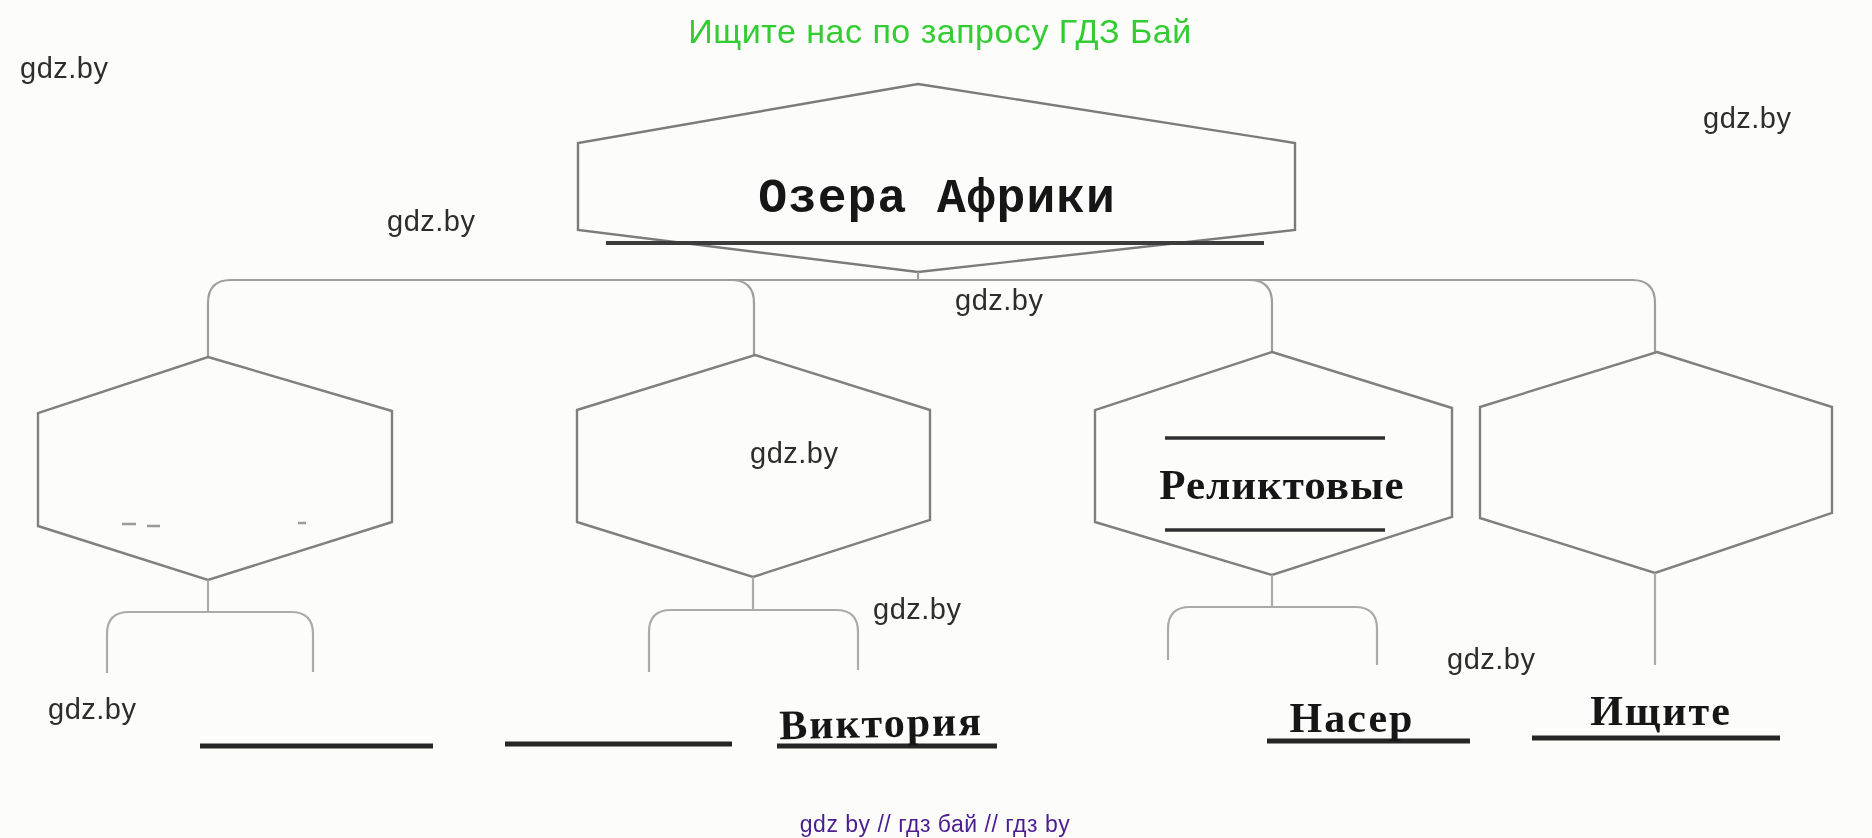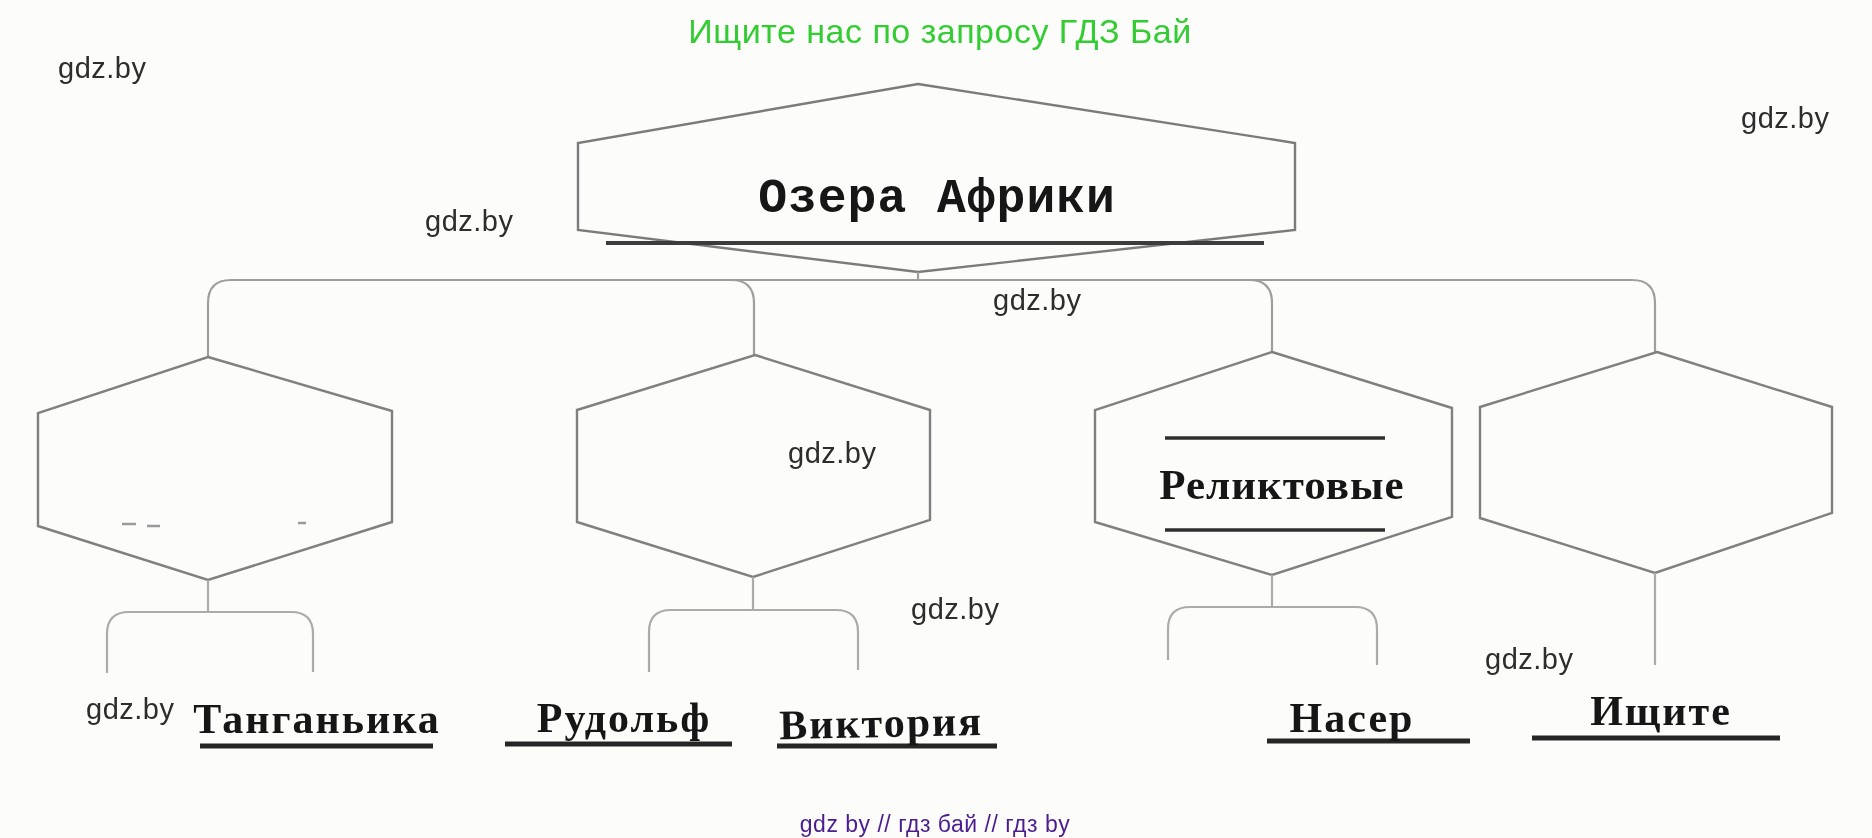--- a/index.html
+++ b/index.html
@@ -13,21 +13,20 @@
   .txt{position:absolute;transform:translate(-50%,-50%);white-space:nowrap;}
   .promo{
     font-size:34px;color:#33cc33;letter-spacing:.5px;font-weight:400;
   }
   .footer-seo{
     font-size:23px;color:#4b1d90;letter-spacing:.5px;
   }
   .wm{
     position:absolute;font-size:29px;color:#2d2d2d;letter-spacing:.5px;
     white-space:nowrap;
-    margin-left:38px;
   }
   .node-label{
     font-family:"Liberation Serif", serif;font-weight:bold;color:#161616;
   }
   .root-label{font-size:48px;letter-spacing:1px;font-family:Liberation Mono, monospace;}
   .relict-label{font-size:43px;letter-spacing:1px;margin-left:8px;}
   .leaf-label{font-size:42px;letter-spacing:2px;}
   .tilt{transform:translate(-50%,-50%) rotate(-1.2deg);}
 </style>
 </head>
@@ -81,22 +80,20 @@
 </div>
 
 <div class="layer">
 
   <div class="txt promo" style="left: 940px; top: 21px; color: rgb(51, 204, 51);">Ищите нас по запросу ГДЗ Бай</div>
 
   <div class="txt node-label root-label" style="left:937px;top:189px;">Озера Африки</div>
 
   <div class="txt node-label relict-label" style="left:1274px;top:474px;">Реликтовые</div>
 
-  <div class="txt node-label leaf-label" style="left:317px;top:709px;">Танганьика</div>
-  <div class="txt node-label leaf-label" style="left:624px;top:708px;">Рудольф</div>
   <div class="txt node-label leaf-label tilt" style="left:881px;top:713px;">Виктория</div>
   <div class="txt node-label leaf-label" style="left:1352px;top:708px;">Насер</div>
   <div class="txt node-label leaf-label" style="left:1661px;top:701px;">Ищите</div>
 
   <div class="wm" style="left:20px;top:42px;">gdz.by</div>
   <div class="wm" style="left:1703px;top:92px;">gdz.by</div>
   <div class="wm" style="left:387px;top:195px;">gdz.by</div>
   <div class="wm" style="left:955px;top:274px;">gdz.by</div>
   <div class="wm" style="left:750px;top:427px;">gdz.by</div>
   <div class="wm" style="left:873px;top:583px;">gdz.by</div>

